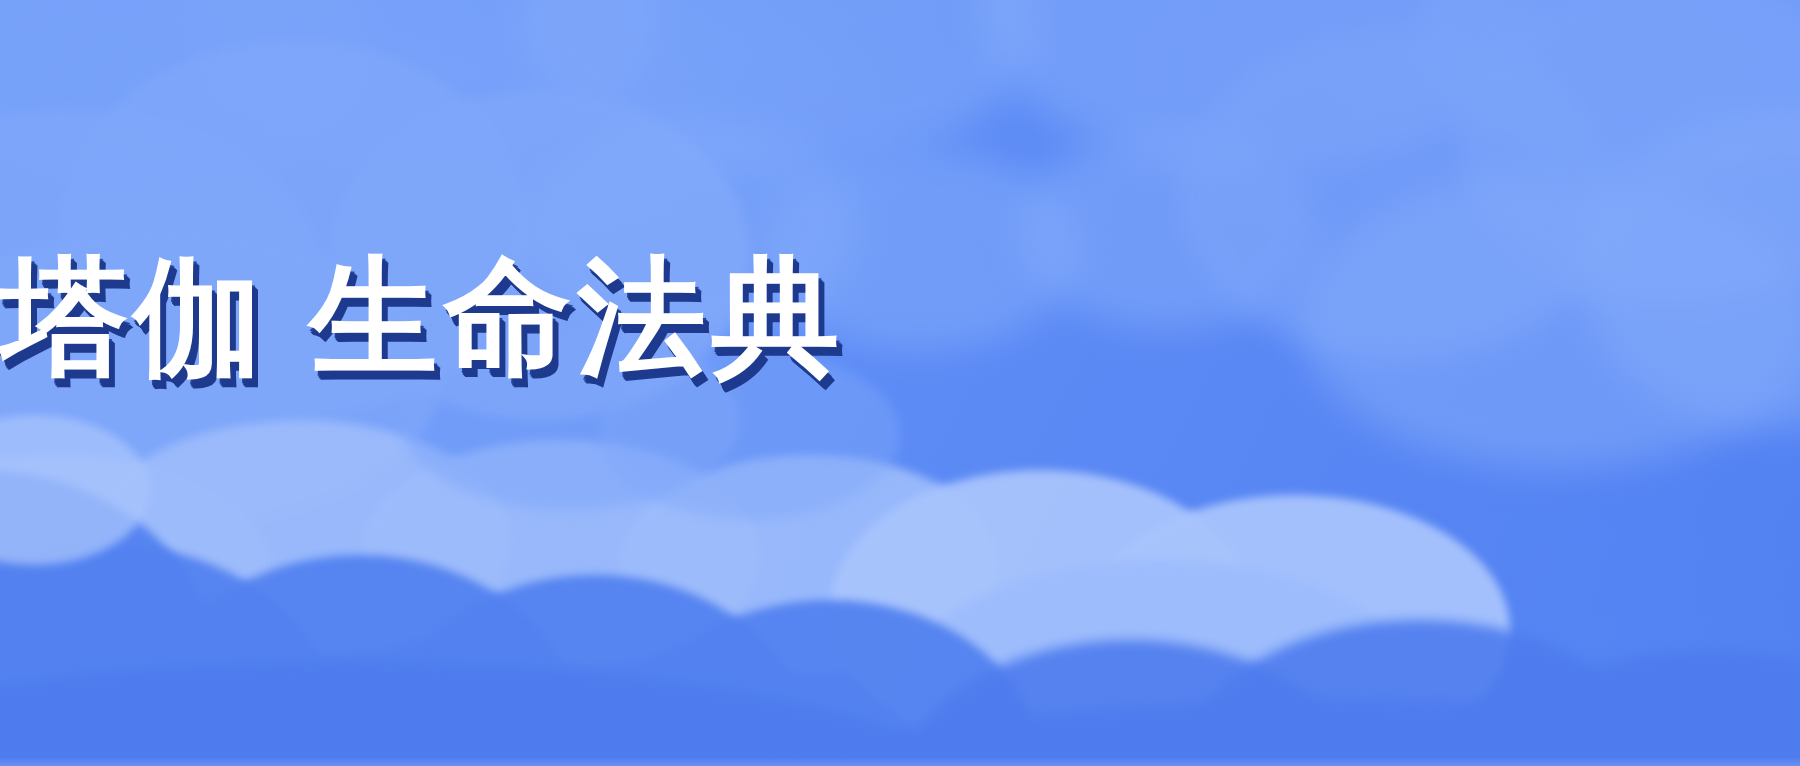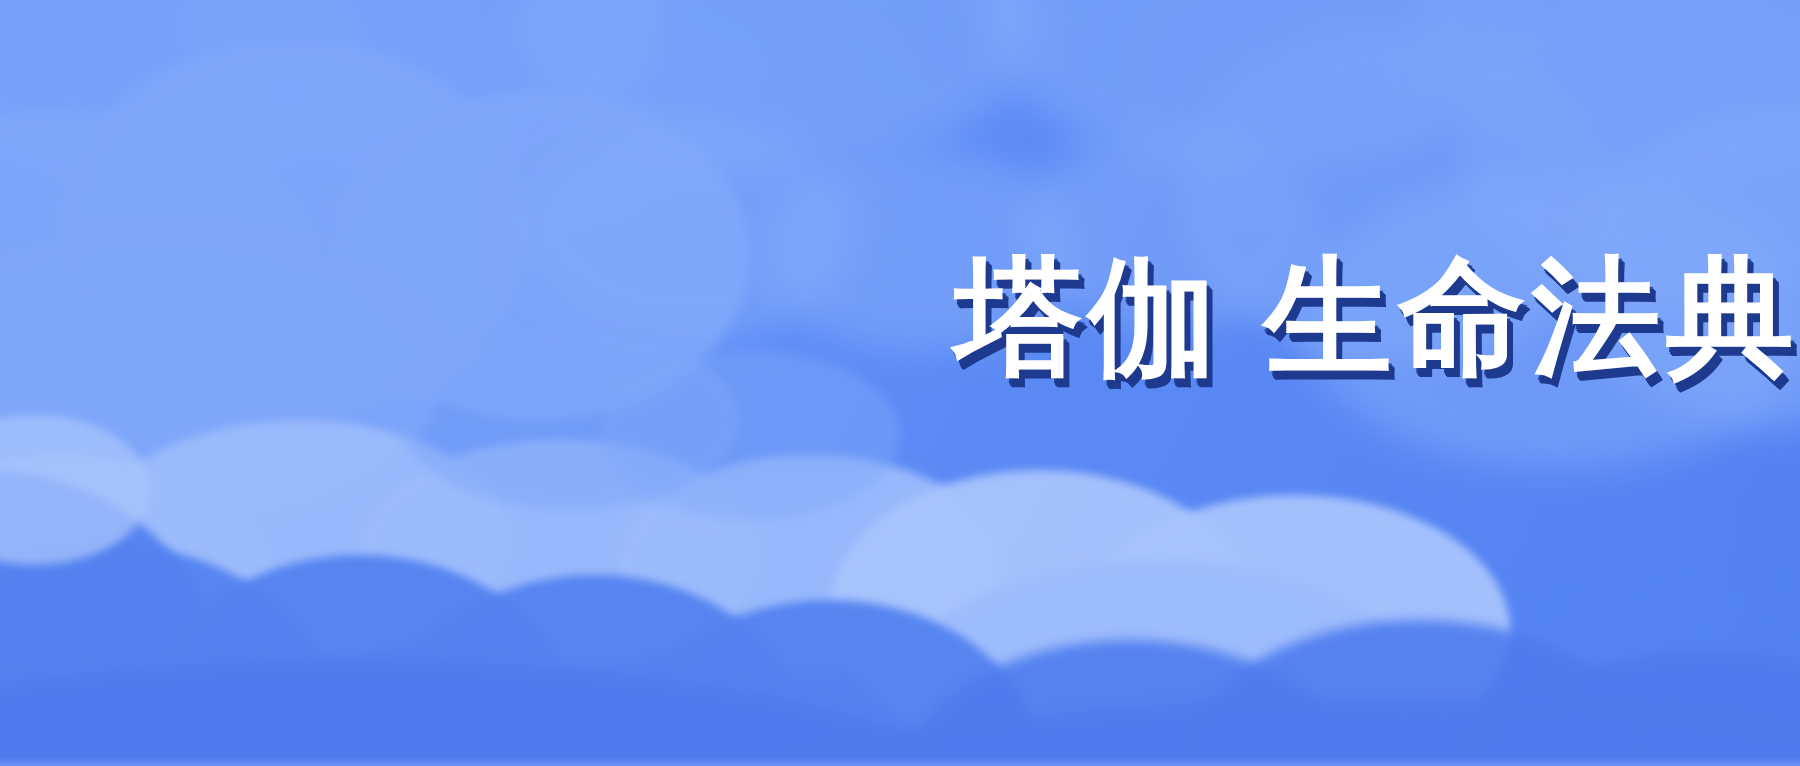--- a/index.html
+++ b/index.html
@@ -43,21 +43,21 @@
   .puff-palest { background: #a8c4fd; filter: blur(4px);  opacity: .95; }
   .puff-deep   { background: #5382f0; filter: blur(4px);  opacity: .95; }
   .puff-deep2  { background: #4e7cee; filter: blur(6px);  opacity: .9;  }
 
   
   .title-block {
     position: absolute;
     left: 0;
     right: 0;
     top: 162px;
-    text-align: right;
+    text-align: left;
     z-index: 40;
   }
   #main-title {
     display: inline-block;
     font-size: 128px;
     line-height: 1.08;
     font-weight: 700;
     color: #ffffff;
     letter-spacing: 6px;
     white-space: pre;

